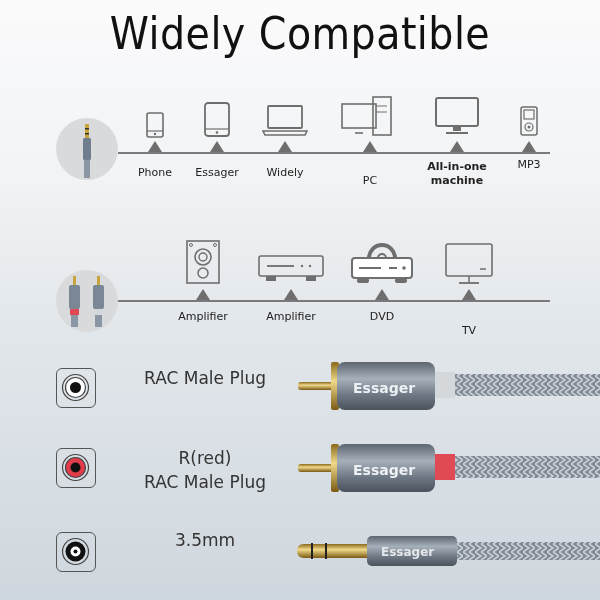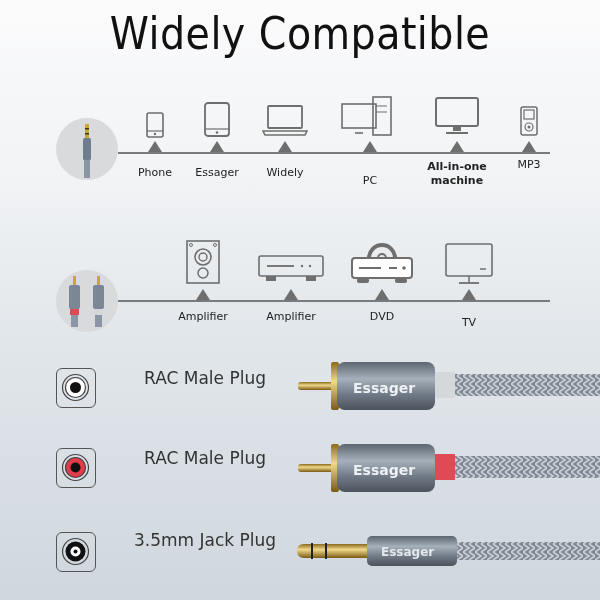--- a/index.html
+++ b/index.html
@@ -170,21 +170,21 @@
 </div>
 
 <div class="dev" style="left:424px;top:240px;">
   <svg width="50" height="44" style="left:20px;top:2px;">
       <rect x="2" y="2" width="46" height="32" rx="2" fill="none" stroke="#6e6e6e" stroke-width="1.6"></rect>
       <line x1="36" y1="27" x2="42" y2="27" stroke="#6e6e6e" stroke-width="1.5"></line>
       <line x1="25" y1="34" x2="25" y2="40" stroke="#6e6e6e" stroke-width="1.5"></line>
       <line x1="15" y1="41" x2="35" y2="41" stroke="#6e6e6e" stroke-width="1.8"></line>
     </svg>
   <div class="tri" style="top:49px;"></div>
-  <div class="lbl" style="top:76px;">TV</div>
+  <div class="lbl" style="top:84px;">TV</div>
 </div>
 
 <div class="row-icon" style="top:368px;">
   <svg width="37" height="37" viewBox="0 0 37 37">
       <circle cx="18.5" cy="18.5" r="13" fill="none" stroke="#444" stroke-width="1.2"></circle>
       <circle cx="18.5" cy="18.5" r="10" fill="#fff" stroke="#444" stroke-width="1.2"></circle>
       <circle cx="18.5" cy="18.5" r="5.5" fill="#111"></circle>
     </svg>
 </div>
 <div class="row-text" style="top:366px;">
@@ -192,33 +192,34 @@
 </div>
 
 <div class="row-icon" style="top:448px;">
   <svg width="37" height="37" viewBox="0 0 37 37">
       <circle cx="18.5" cy="18.5" r="13" fill="none" stroke="#444" stroke-width="1.2"></circle>
       <circle cx="18.5" cy="18.5" r="10" fill="#e23b4a" stroke="#444" stroke-width="1.2"></circle>
       <circle cx="18.5" cy="18.5" r="5" fill="#111"></circle>
     </svg>
 </div>
 <div class="row-text" style="top:446px;">
+  <div>R(red)</div>
     <div>RAC Male Plug</div>
 </div>
 
 <div class="row-icon" style="top:532px;">
   <svg width="37" height="37" viewBox="0 0 37 37">
       <circle cx="18.5" cy="18.5" r="13" fill="none" stroke="#444" stroke-width="1.2"></circle>
       <circle cx="18.5" cy="18.5" r="10" fill="#111"></circle>
       <circle cx="18.5" cy="18.5" r="5" fill="#fff"></circle>
       <circle cx="18.5" cy="18.5" r="2" fill="#111"></circle>
     </svg>
 </div>
 <div class="row-text" style="top:528px;">
-    <div>3.5mm Jack Plug</div>
+  <div>3.5mm</div>
 </div>
 
 <svg class="cable-area" style="top:360px;" width="305" height="240" viewBox="0 0 305 240">
   <defs>
     <linearGradient id="housing" x1="0" y1="0" x2="0" y2="1">
       <stop offset="0" stop-color="#5c6570"></stop>
         <stop offset="0.35" stop-color="#a6b0ba"></stop>
         <stop offset="0.7" stop-color="#6d7783"></stop>
         <stop offset="1" stop-color="#4b535c"></stop>
     </linearGradient>

